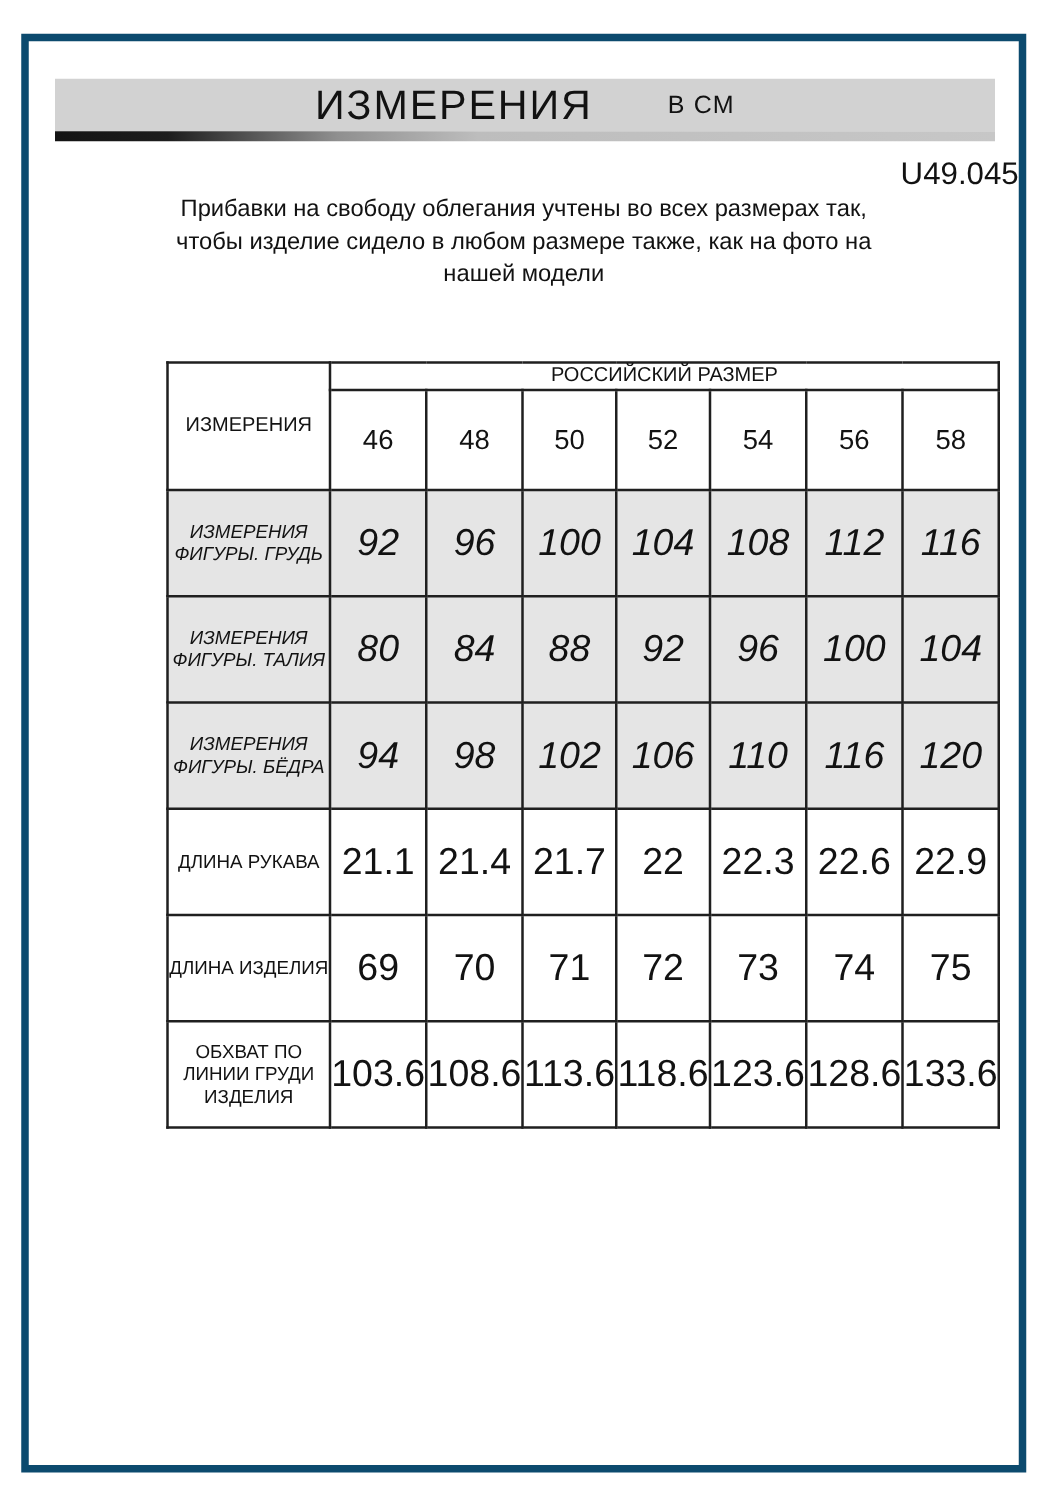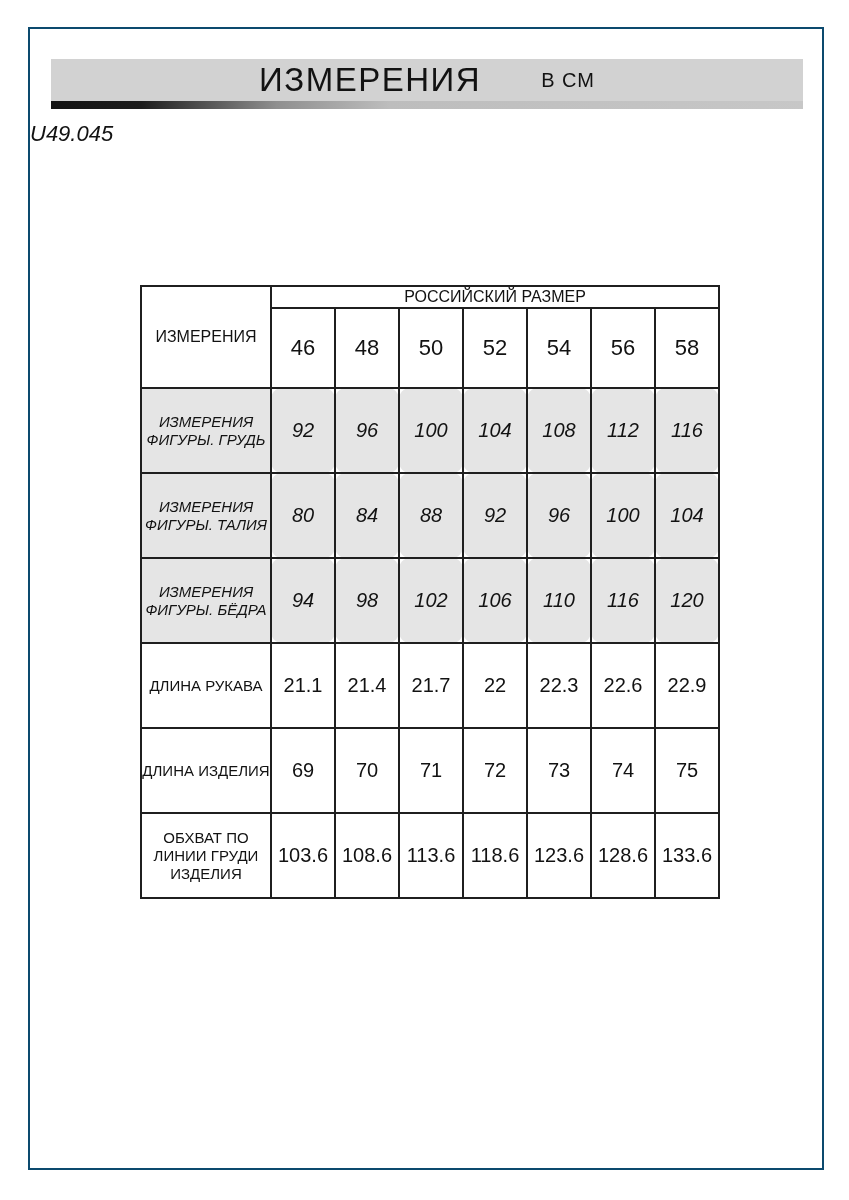--- a/index.html
+++ b/index.html
@@ -2,78 +2,83 @@
 <html><head>
 <meta charset="utf-8">
 <style>
   html,body{margin:0;padding:0;}
   body{
     width:849px;height:1200px;position:relative;background:#ffffff;
     font-family:"Liberation Sans","DejaVu Sans",sans-serif;color:#121212;
     overflow:hidden;
   }
   .page{
-    position:absolute;left:28px;top:27px;width:792px;height:1139px;
-    border:2px solid #0c4a6e;background:#ffffff;
+    position:absolute;left:17px;top:27px;width:792px;height:1139px;
+    border:6px solid #0c4a6e;background:#ffffff;
   }
   
   .banner{
     position:absolute;left:21px;top:30px;width:752px;height:42px;
     background:#d2d2d2;
     display:flex;align-items:center;justify-content:center;
   }
   .banner::after{
     content:"";position:absolute;left:0;top:42px;width:100%;height:8px;
     background:linear-gradient(90deg,#131313 0%,#1d1d1d 12%,#8f8f8f 30%,#bdbdbd 45%,#c7c7c7 100%);
   }
   .banner .w1{font-size:33px;letter-spacing:1.5px;}
   .banner .w2{font-size:33px;font-weight:bold;letter-spacing:1px;margin-left:46px;}
   .banner .units{font-size:20px;letter-spacing:1px;margin-left:60px;}
   .code{
     position:absolute;top:92px;left:0;width:100%;
-    text-align:left;font-size:22px;font-style:italic;
+    text-align:right;font-size:25px;
   }
   .desc{
     position:absolute;top:122px;left:0;width:100%;
     text-align:center;font-size:19px;line-height:26px;
   }
   table.size-table{
     position:absolute;left:110px;top:256px;
     border-collapse:collapse;table-layout:fixed;
   }
   table.size-table td{
     border:2px solid #1f1f1f;text-align:center;vertical-align:middle;
     padding:0;background:#ffffff;margin-left:29px;
   }
   col.c0{width:130px;}
   col.cs{width:64px;}
   tr.h1 td.group{height:20px;font-size:16px;}
   td.corner{font-size:16px;}
   tr.h2 td{height:78px;font-size:22px;font-weight:normal;}
   tr.data td{height:83px;}
   td.label{font-size:15px;line-height:18px;padding:0 3px;}
-  td.val{font-size:20px;border-radius:11px;}
+  td.val{font-size:30px;}
   tr.shaded td{background:#e5e5e5;font-style:italic;}
   .note{
     position:absolute;top:889px;left:0;width:100%;
     text-align:center;font-size:17px;font-weight:bold;letter-spacing:0.2px;
   }
 </style>
 </head>
 <body>
 
 <div class="page">
 
   <div class="banner">
     <span class="w1">ИЗМЕРЕНИЯ</span>
     <span class="units">В СМ</span>
   </div>
 
   <div class="code">U49.045</div>
 
+  <div class="desc">
+    <div>Прибавки на свободу облегания учтены во всех размерах так,</div>
+    <div>чтобы изделие сидело в любом размере также, как на фото на</div>
+    <div>нашей модели</div>
+  </div>
 
   <table class="size-table">
     <colgroup>
         <col class="c0">
         <col class="cs">
         <col class="cs">
         <col class="cs">
         <col class="cs">
         <col class="cs">
         <col class="cs">

